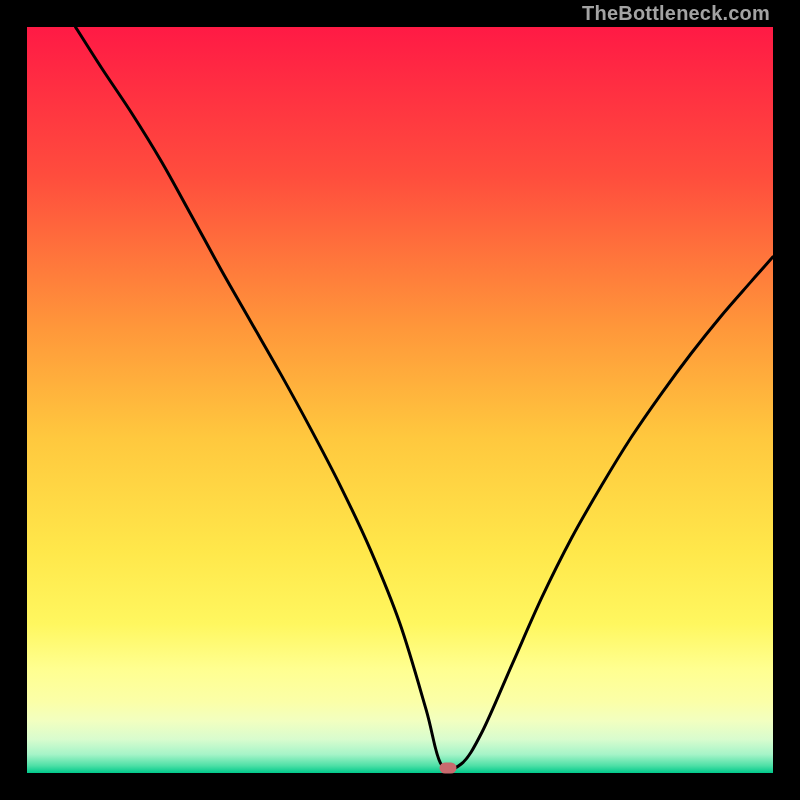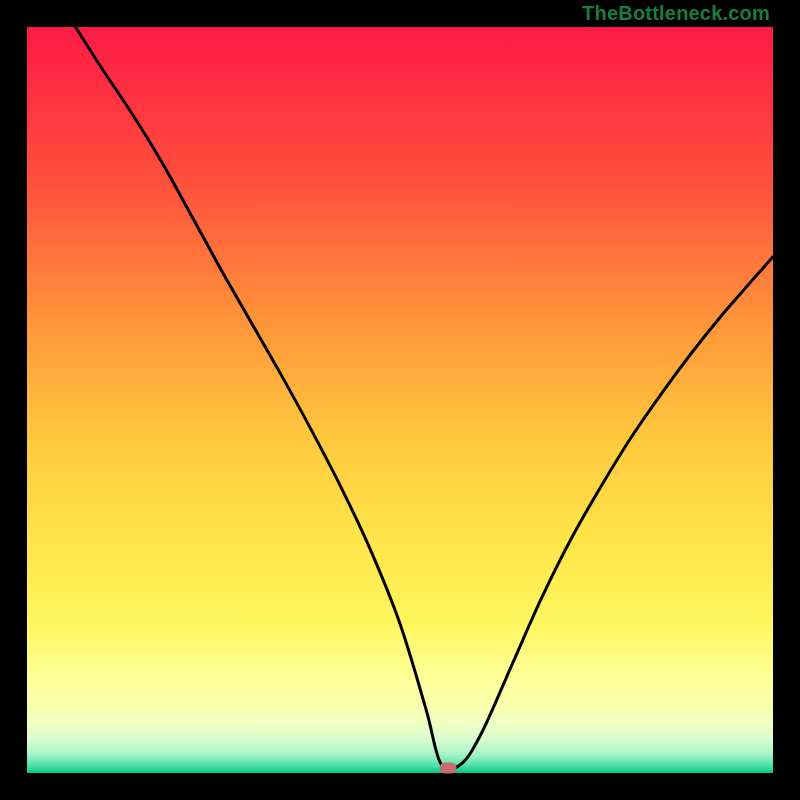--- a/index.html
+++ b/index.html
@@ -25,21 +25,21 @@
     width: 746px;
     height: 746px;
   }
   .watermark {
     position: absolute;
     top: 2px;
     right: 30px;
     font-family: Arial, Helvetica, sans-serif;
     font-size: 20px;
     font-weight: 600;
-    color: #15803d;
+    color: #a3a3a3;
     letter-spacing: 0.2px;
   }
   .marker {
     position: absolute;
     width: 17px;
     height: 11px;
     border-radius: 6px;
     background: #c96a6e;
     transform: translate(-50%, -50%);
   }

